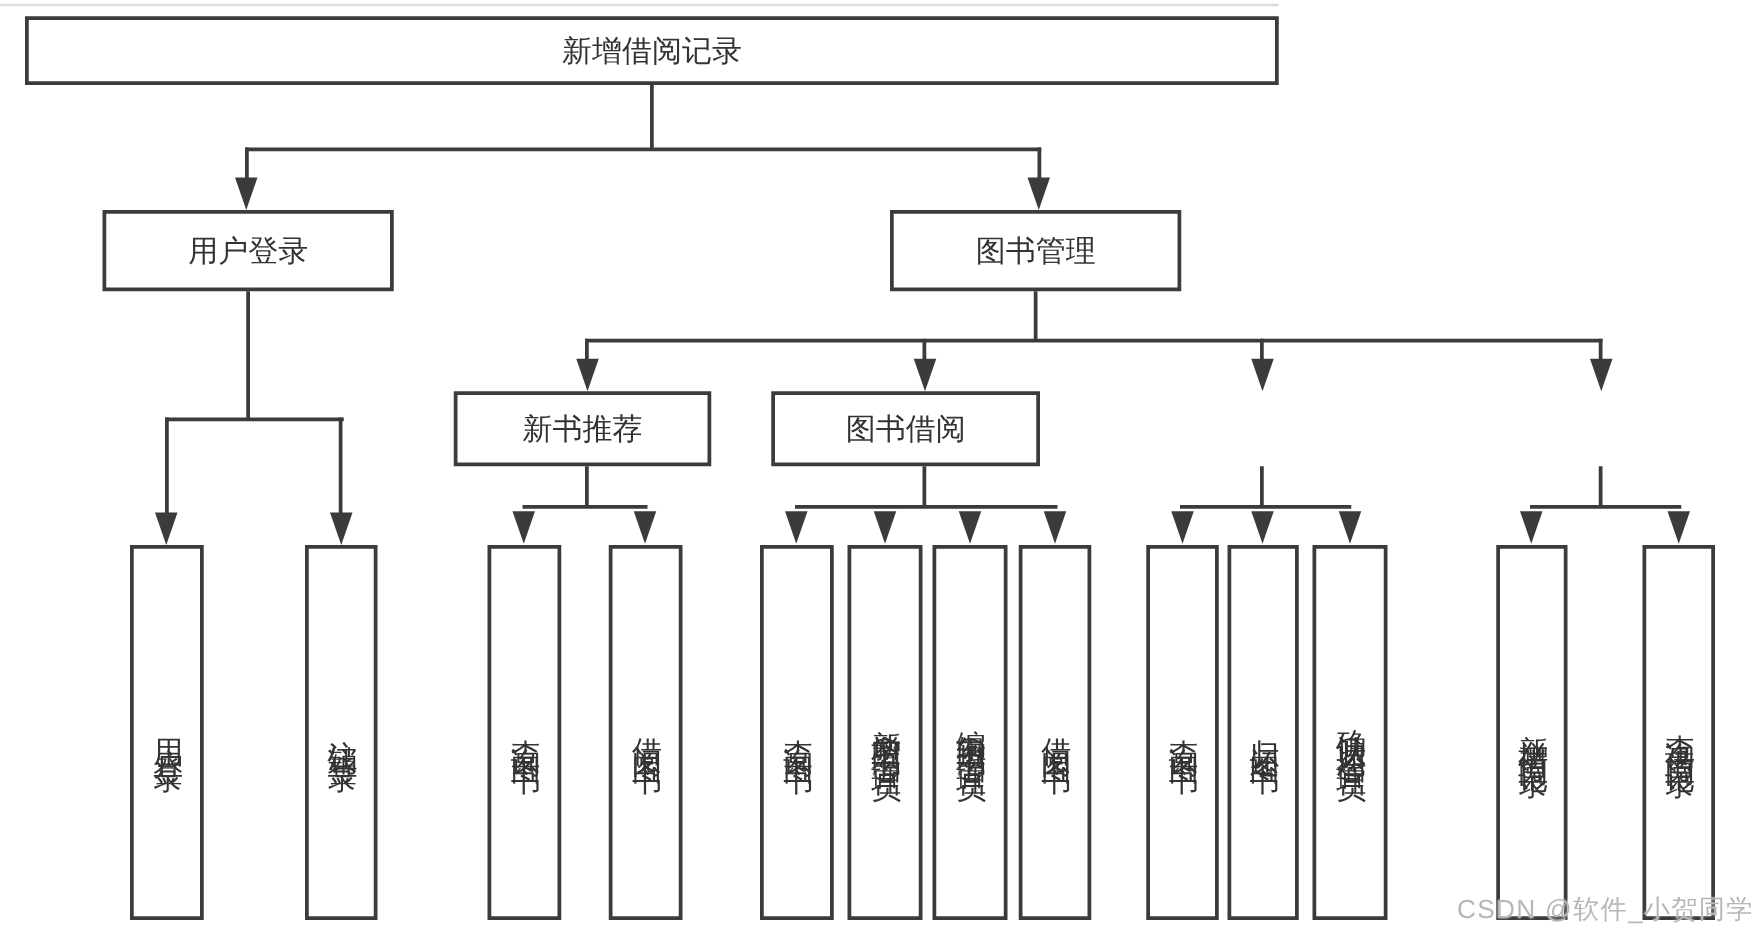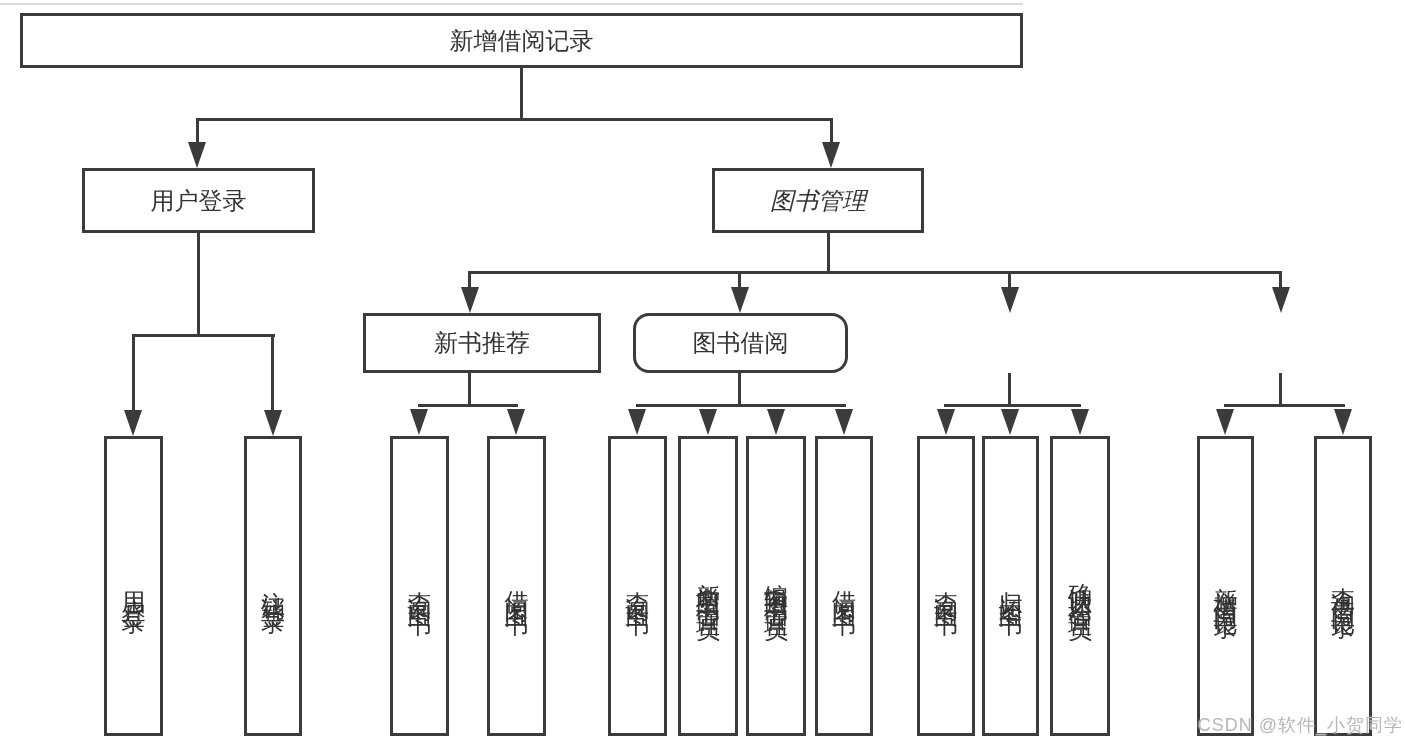--- a/index.html
+++ b/index.html
@@ -29,30 +29,30 @@
   .sp4{letter-spacing:7px;}
   .sp6{letter-spacing:6px;}
   .sp9{letter-spacing:5px;}
   .vl{position:absolute;width:3px;background:var(--line);}
   .hl{position:absolute;height:3px;background:var(--line);}
   .arw{position:absolute;width:0;height:0;
     border-left:9px solid transparent;border-right:9px solid transparent;
     border-top:26px solid var(--line);}
   .hairline{position:absolute;left:0;top:3px;width:1023px;height:2px;background:#dcdcdc;}
   .watermark{
-    position:absolute;top:713px;right:2px;font-size:18px;letter-spacing:1px;
+    position:absolute;top:713px;right:2px;font-size:21px;letter-spacing:1px;
     color:var(--watermark);z-index:5;text-shadow:0 0 2px #fff;
   }
 
   
   #b-root{left:20px;top:13px;width:1003px;height:55px;}
   #b-login{left:82px;top:168px;width:233px;height:65px;}
-  #b-mgmt{left:712px;top:168px;width:212px;height:65px;font-style:italic;}
-  #b-new{left:363px;top:313px;width:238px;height:60px;}
-  #b-borrow{left:633px;top:313px;width:215px;height:60px;border-radius:16px;}
+  #b-mgmt{left:712px;top:168px;width:233px;height:65px;}
+  #b-new{left:363px;top:313px;width:206px;height:60px;}
+  #b-borrow{left:617px;top:313px;width:215px;height:60px;}
   #b-current{left:902px;top:313px;width:215px;height:60px;}
   #b-records{left:1172px;top:313px;width:216px;height:60px;}
 
   
   #f1{left:104px;width:59px;}
   #f2{left:244px;width:58px;}
   #f3{left:390px;width:59px;}
   #f4{left:487px;width:59px;}
   #f5{left:608px;width:59px;}
   #f6{left:678px;width:60px;}

